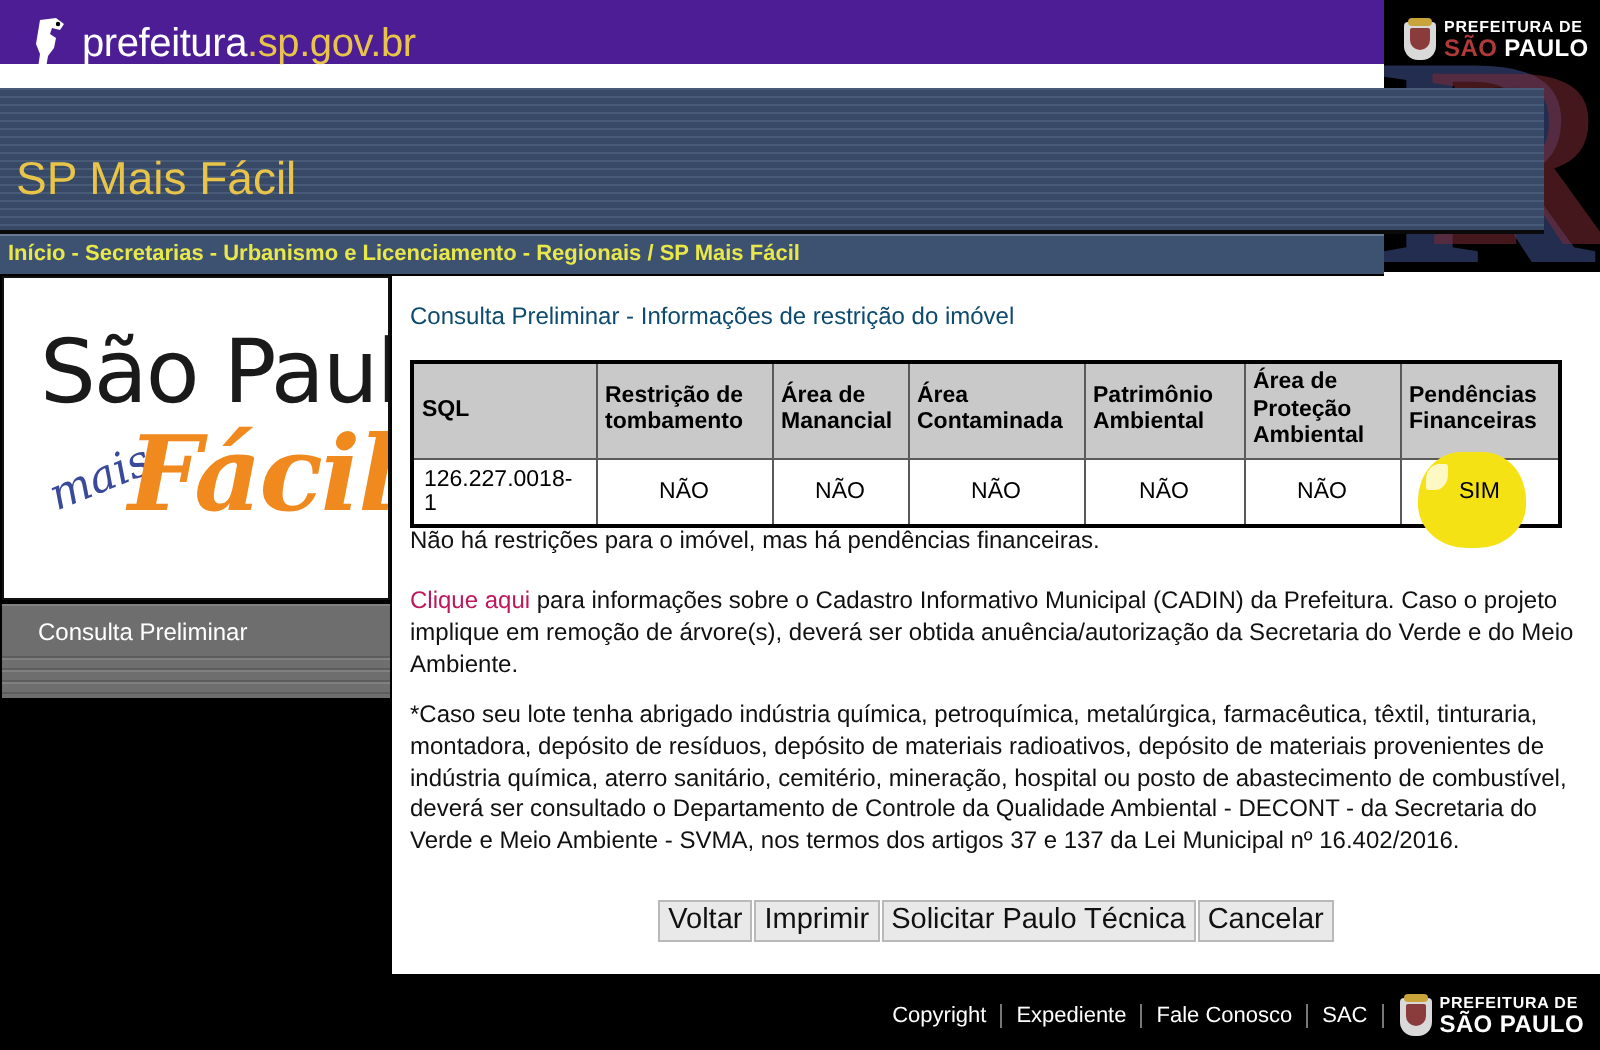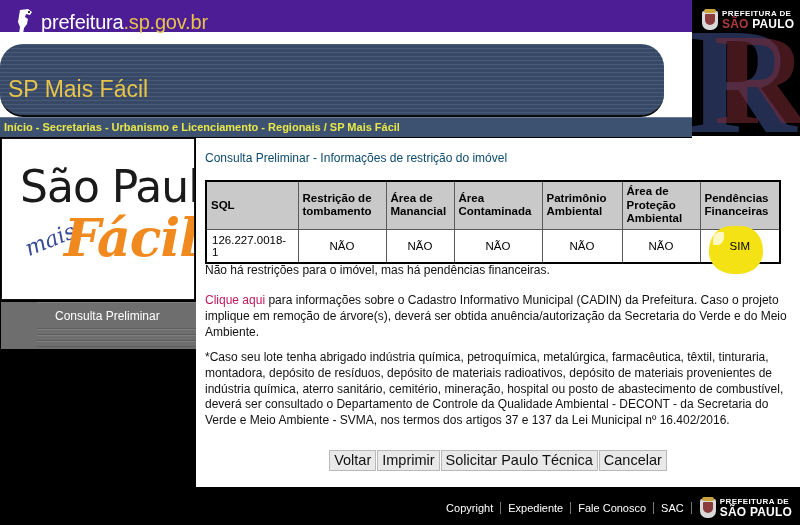--- a/index.html
+++ b/index.html
@@ -117,32 +117,31 @@
     font-weight: bold;
     color: #ffffff;
     letter-spacing: 0.2px;
   }
   .pref-l2 .sp-red { color: #b03a3a; }
 
   
   #banner {
     position: absolute;
     left: 0; top: 44px;
-    width: 664px; height: 71px;
+    width: 772px; height: 71px;
     background:
       repeating-linear-gradient(
         to bottom,
         rgba(255,255,255,0.055) 0px,
         rgba(255,255,255,0.055) 1px,
         rgba(0,0,0,0.10) 1px,
         rgba(0,0,0,0.10) 4px
       ),
       #3d5171;
     border-bottom: 2px solid #0a0a0a;
-    border-radius: 23px;
   }
   #banner-title {
     position: absolute;
     left: 8px; top: 32px;
     font-size: 23px;
     color: #e8c44a;
     white-space: nowrap;
   }
 
   
@@ -209,21 +208,20 @@
     letter-spacing: -1px;
     white-space: nowrap;
   }
 
   #menu {
     position: absolute;
     left: 1px; top: 164px;
     width: 194px;
     background: #6e6e6e;
     padding-bottom: 2px;
-    padding-left: 36px;
   }
   .menu-item {
     position: relative;
     height: 27px;
     line-height: 27px;
     padding-left: 18px;
     font-size: 12px;
     color: #ffffff;
     border-bottom: 1px solid #5d5d5d;
     border-top: 1px solid #808080;

